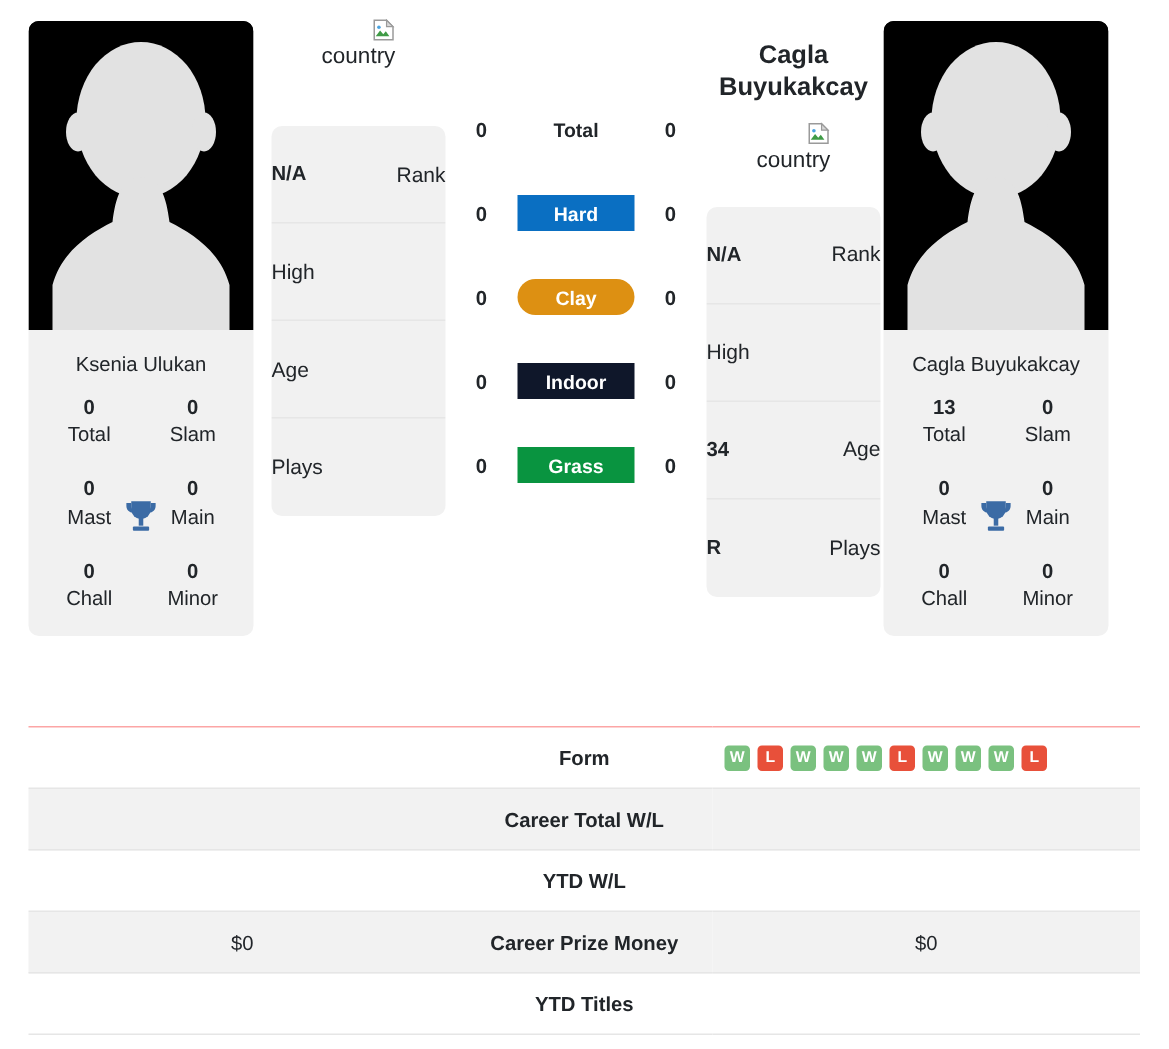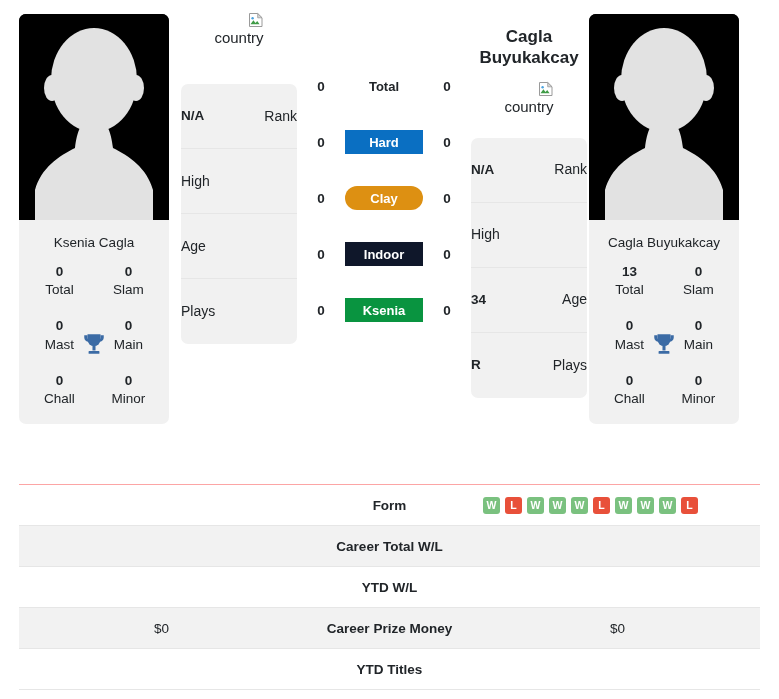--- a/index.html
+++ b/index.html
@@ -187,21 +187,21 @@
     <div class="photo-card left">
       <div class="avatar">
         <svg viewBox="0 0 150 206" preserveAspectRatio="xMidYMax meet" aria-hidden="true">
           <rect x="0" y="0" width="150" height="206" fill="#000000"></rect>
           <ellipse cx="75" cy="66" rx="43" ry="52" fill="#e2e2e2"></ellipse>
           <ellipse cx="33" cy="74" rx="8" ry="13" fill="#e2e2e2"></ellipse>
           <ellipse cx="117" cy="74" rx="8" ry="13" fill="#e2e2e2"></ellipse>
           <path d="M75 104 C62 104 58 118 56 134 C40 142 22 154 16 176 L16 206 L134 206 L134 176 C128 154 110 142 94 134 C92 118 88 104 75 104 Z" fill="#e2e2e2"></path>
         </svg>
       </div>
-      <div class="photo-name">Ksenia Cagla</div>
+      <div class="photo-name">Ksenia Ulukan</div>
       <div class="titles-grid">
         <div class="title-cell">
           <div class="title-num">0</div>
           <div class="title-lbl">Total</div>
         </div>
         <div class="title-cell">
           <div class="title-num">0</div>
           <div class="title-lbl">Slam</div>
         </div>
         <div class="title-cell">
@@ -277,21 +277,21 @@
         <div class="surf-badge" id="badge-clay" style="background: rgb(221, 144, 18); border-radius: 12px;">Clay</div>
         <div class="surf-score">0</div>
       </div>
       <div class="surf-row">
         <div class="surf-score">0</div>
         <div class="surf-badge" id="badge-indoor" style="background: #0f172a;">Indoor</div>
         <div class="surf-score">0</div>
       </div>
       <div class="surf-row">
         <div class="surf-score">0</div>
-        <div class="surf-badge" id="badge-grass" style="background: rgb(9, 148, 64);">Ksenia</div>
+        <div class="surf-badge" id="badge-grass" style="background: rgb(9, 148, 64);">Grass</div>
         <div class="surf-score">0</div>
       </div>
     </div>
 
     <div class="mid-col right">
       <div class="pname">
         <span>Cagla</span><br>
         <span>Buyukakcay</span>
       </div>
       <div class="country-line">

